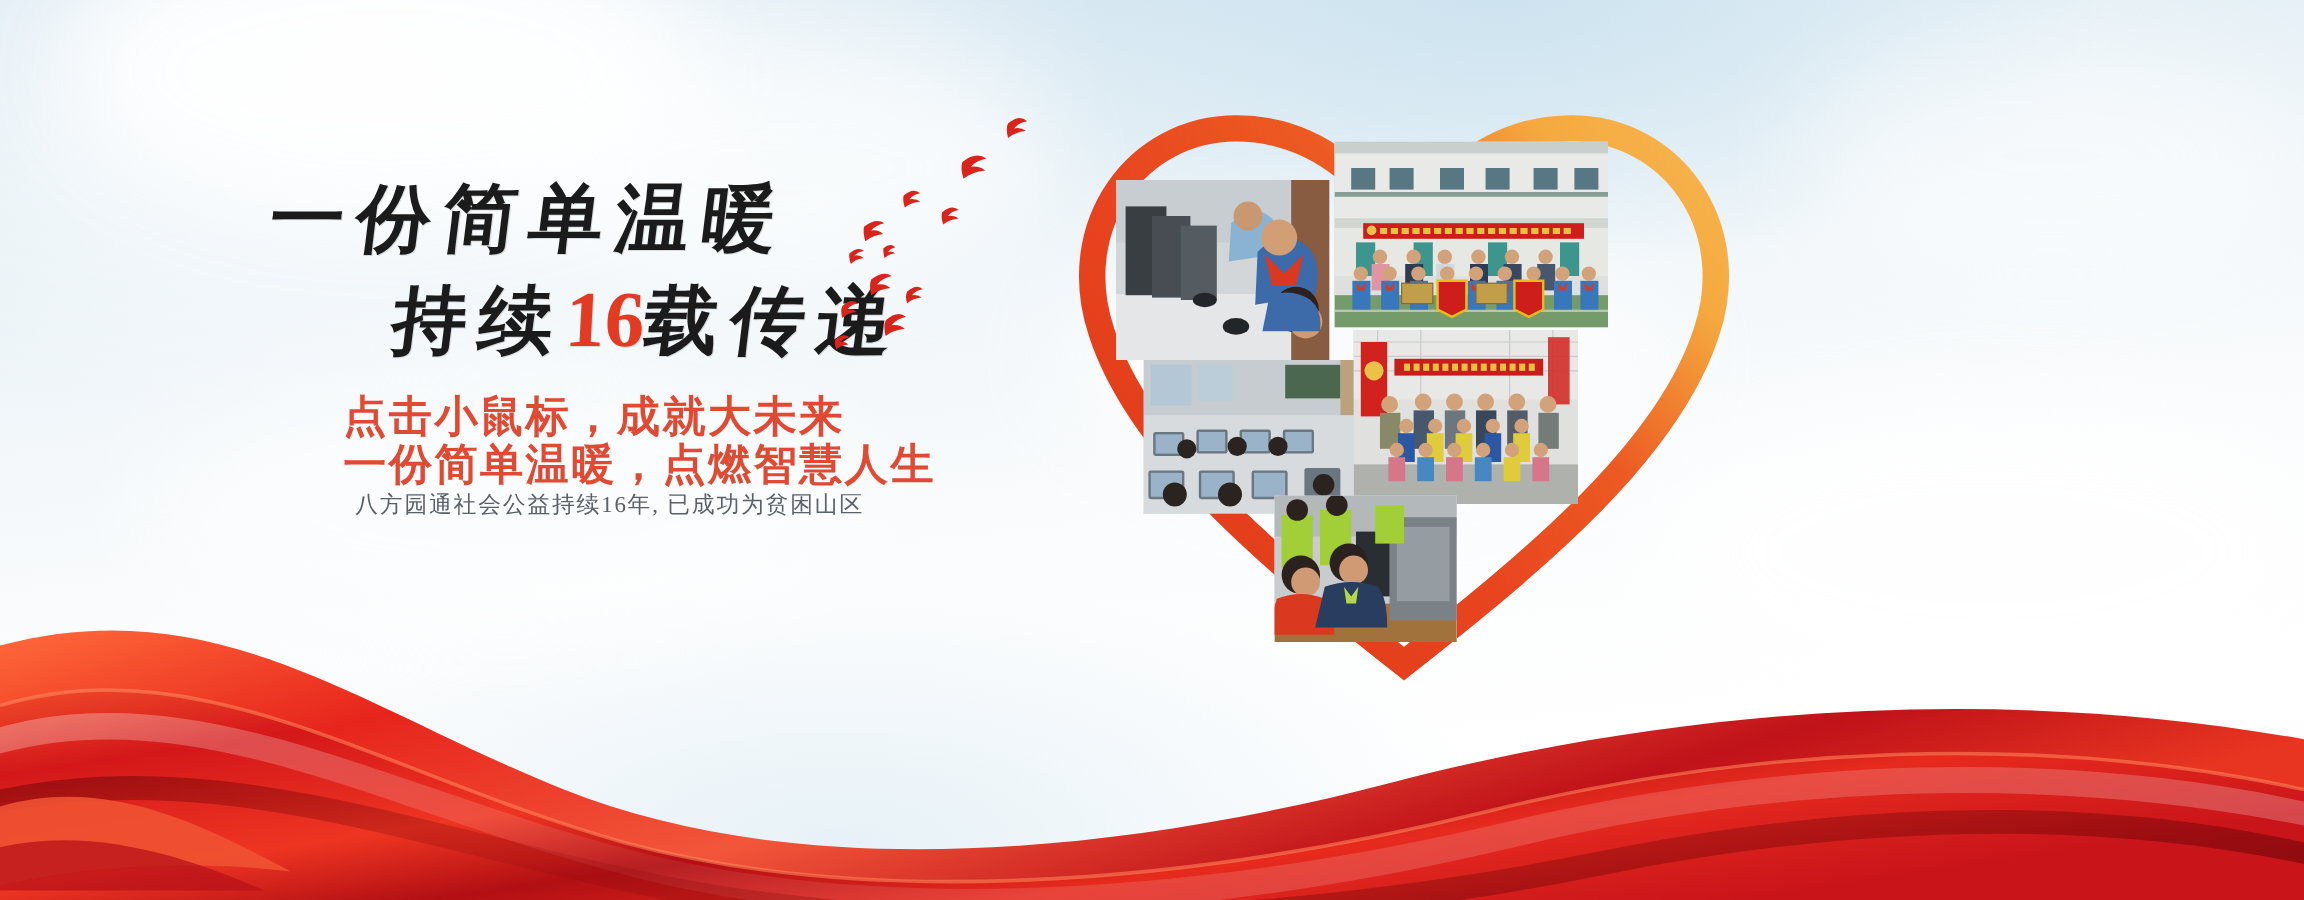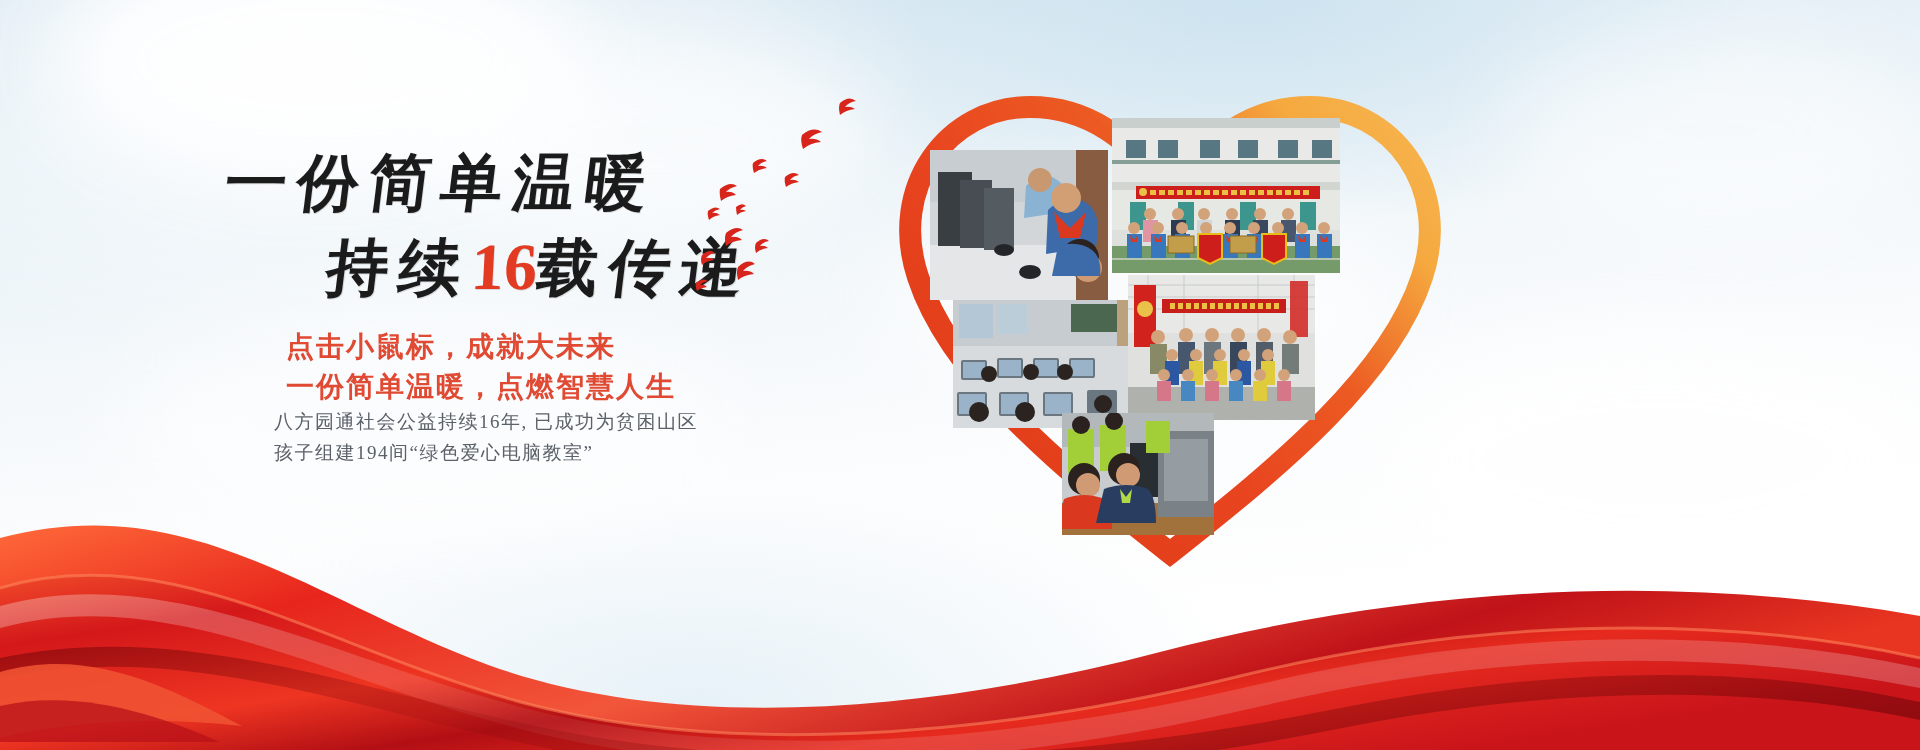--- a/index.html
+++ b/index.html
@@ -38,26 +38,26 @@
   .hl-line-1{font-size:62px;line-height:70px;margin-left:10px;}
   .hl-line-2{font-size:62px;line-height:70px;margin-left:112px;margin-top:14px;}
   .hl-num{
     color:#e23b22;font-family:"Liberation Serif","DejaVu Serif",serif;
     font-weight:bold;font-size:66px;letter-spacing:0px;
     transform:skewX(4deg);display:inline-block;
   }
 
   .sub{position:absolute;left:286px;top:327px;}
   .sub-line{
-    font-size:28px;line-height:40px;font-weight:bold;
+    font-size:36px;line-height:40px;font-weight:bold;
     color:#e04a33;letter-spacing:2px;white-space:nowrap;
     font-family:"Liberation Sans","DejaVu Sans",sans-serif;
   }
 
-  .body-copy{position:absolute;left:274px;top:406px;}
+  .body-copy{position:absolute;left:296px;top:406px;}
   .body-line{
     font-family:"Liberation Serif","DejaVu Serif",serif;
     font-size:19px;line-height:31px;color:#5a6168;
     letter-spacing:1.5px;white-space:nowrap;
   }
 
   
   .birds{position:absolute;left:690px;top:85px;width:230px;height:220px;}
   .birds svg{display:block;}
 
@@ -102,21 +102,20 @@
       <div class="hl-line hl-line-2"><span>持续</span><span class="hl-num">16</span><span>载传递</span></div>
     </div>
 
     <div class="sub">
       <div class="sub-line">点击小鼠标，成就大未来</div>
       <div class="sub-line">一份简单温暖，点燃智慧人生</div>
     </div>
 
     <div class="body-copy">
       <div class="body-line">八方园通社会公益持续16年, 已成功为贫困山区</div>
-      <div class="body-line">孩子组建194间“绿色爱心电脑教室”</div>
     </div>
   </div>
 
   <div class="birds">
     <svg width="230" height="220" viewBox="0 0 230 220" fill="none">
       <g fill="#d8251c">
         <path d="M150 18 q9 -8 16 -2 q-7 1 -11 6 q6 -1 10 2 q-9 1 -15 6 q-2 -8 0 -12z"></path>
         <path d="M112 50 q11 -9 20 -3 q-9 2 -13 7 q7 -1 12 3 q-11 1 -18 7 q-3 -9 -1 -14z"></path>
         <path d="M63 78 q8 -7 14 -2 q-6 1 -9 5 q5 -1 9 2 q-8 1 -13 5 q-2 -6 -1 -10z"></path>
         <path d="M95 92 q8 -7 14 -2 q-6 1 -9 5 q5 -1 9 2 q-8 1 -13 5 q-2 -6 -1 -10z"></path>

